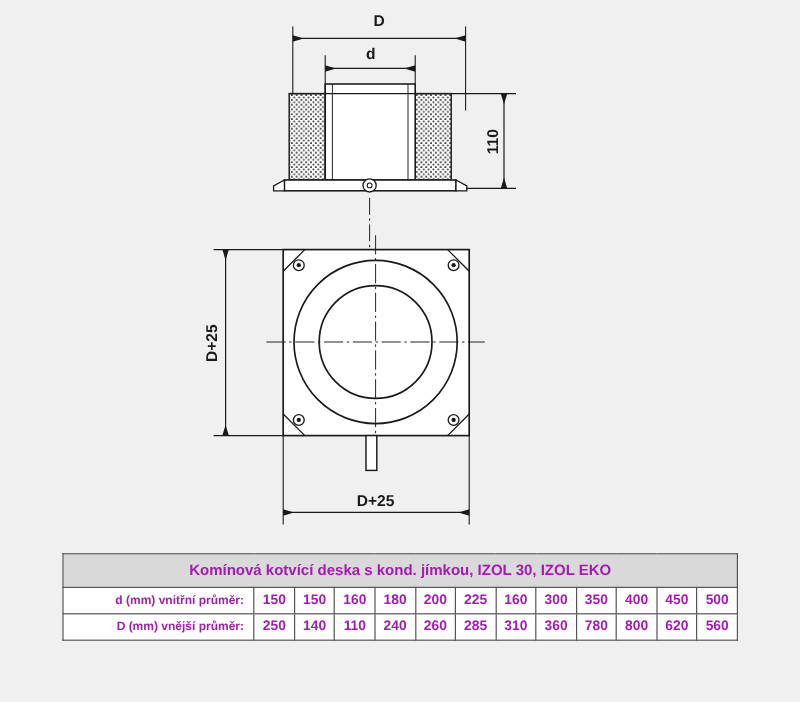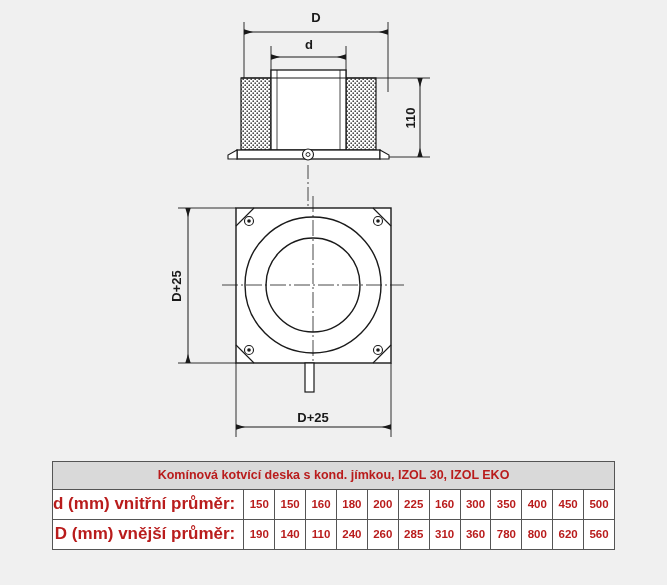--- a/index.html
+++ b/index.html
@@ -40,33 +40,33 @@
     width: 563px;
     border-collapse: collapse;
     font-size: 11.5px;
     background: #ffffff;
   }
   #spec-table td, #spec-table th {
     border: 1px solid #555;
     text-align: center;
     padding: 4px 0 5px 0;
     font-weight: bold;
-    color: #b91c1c;
+    color: #a21caf;
   }
   #spec-table thead th {
     background: #d9d9d9;
     font-size: 12.5px;
     padding: 6px 0 7px 0;
   }
   #spec-table td.rowlabel {
     text-align: right;
     padding-right: 8px;
     background: #ffffff;
     width: 155px;
-    font-size: 17px;
+    font-size: 10px;
     white-space: nowrap;
   }
   #spec-table td.val {
     width: 34px;
   }
 </style>
 </head>
 <body>
 
 <div id="stage">
@@ -191,21 +191,21 @@
         <td class="val">225</td>
         <td class="val">160</td>
         <td class="val">300</td>
         <td class="val">350</td>
         <td class="val">400</td>
         <td class="val">450</td>
         <td class="val">500</td>
       </tr>
       <tr>
         <td class="rowlabel">D (mm) vnější průměr:</td>
-        <td class="val">190</td>
+        <td class="val">250</td>
         <td class="val">140</td>
         <td class="val">110</td>
         <td class="val">240</td>
         <td class="val">260</td>
         <td class="val">285</td>
         <td class="val">310</td>
         <td class="val">360</td>
         <td class="val">780</td>
         <td class="val">800</td>
         <td class="val">620</td>

